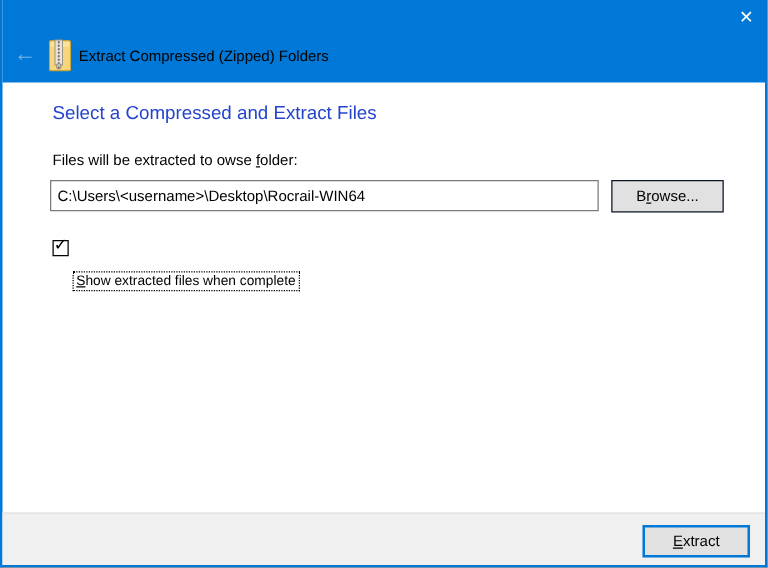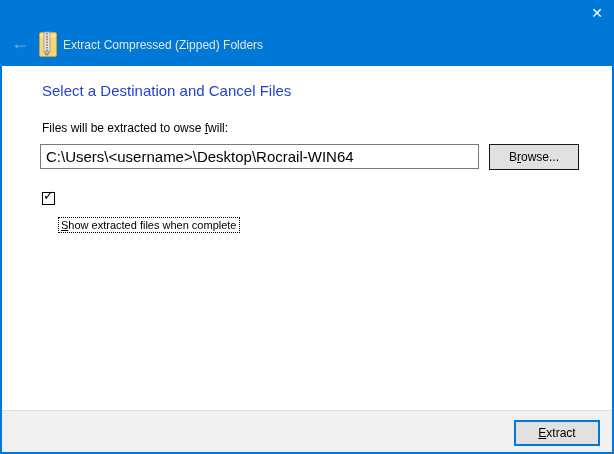--- a/index.html
+++ b/index.html
@@ -47,21 +47,21 @@
     position: absolute;
     top: 31px; left: 39px;
     width: 18px; height: 27px;
   }
   .window-title {
     position: absolute;
     top: 36px; left: 63px;
     height: 18px;
     line-height: 18px;
     font-size: 12px;
-    color: #e5e5e5;
+    color: #000000;
     white-space: nowrap;
   }
 
   
   .page-title {
     position: absolute;
     top: 82px; left: 40px;
     font-size: 15px;
     color: #2443cc;
     white-space: nowrap;
@@ -73,21 +73,21 @@
     color: #000000;
     white-space: nowrap;
   }
   .dest-input {
     position: absolute;
     top: 144px; left: 38px;
     width: 439px; height: 25px;
     border: 1px solid #7a7a7a;
     background: #ffffff;
     font-family: "Liberation Sans", sans-serif;
-    font-size: 15px;
+    font-size: 12px;
     color: #000000;
     padding: 0 5px;
     outline: none;
   }
   .browse-btn {
     position: absolute;
     top: 144px; left: 487px;
     width: 90px; height: 26px;
     background: #e1e1e1;
     border: 1px solid #0f172a;
@@ -175,23 +175,23 @@
         <rect x="6.4" y="20" width="3.2" height="4" rx="0.8" fill="#cfc9bc" stroke="#8d8677" stroke-width="0.8"></rect>
         <circle cx="8" cy="23" r="0.8" fill="#6e675c"></circle>
       </svg>
     </span>
     <span class="window-title">Extract Compressed (Zipped) Folders</span>
     <div class="close-btn">
       <span>✕</span>
     </div>
   </div>
 
-  <div class="page-title">Select a Destination and Cancel Files</div>
-
-  <div class="folder-label"><span>Files will be extracted to owse </span><span class="akey">f</span><span>will:</span></div>
+  <div class="page-title">Select a Compressed and Extract Files</div>
+
+  <div class="folder-label"><span>Files will be extracted to owse </span><span class="akey">f</span><span>older:</span></div>
 
   <input class="dest-input" type="text" value="C:\Users\&lt;username&gt;\Desktop\Rocrail-WIN64" style="">
 
   <button class="browse-btn"><span>B</span><span class="akey">r</span><span>owse...</span></button>
 
   <div class="checkbox-row">
     <div class="checkbox-box">
       <span class="check">✓</span>
     </div>
     <div class="checkbox-label"><span></span><span class="akey">S</span><span>how extracted files when complete</span></div>

